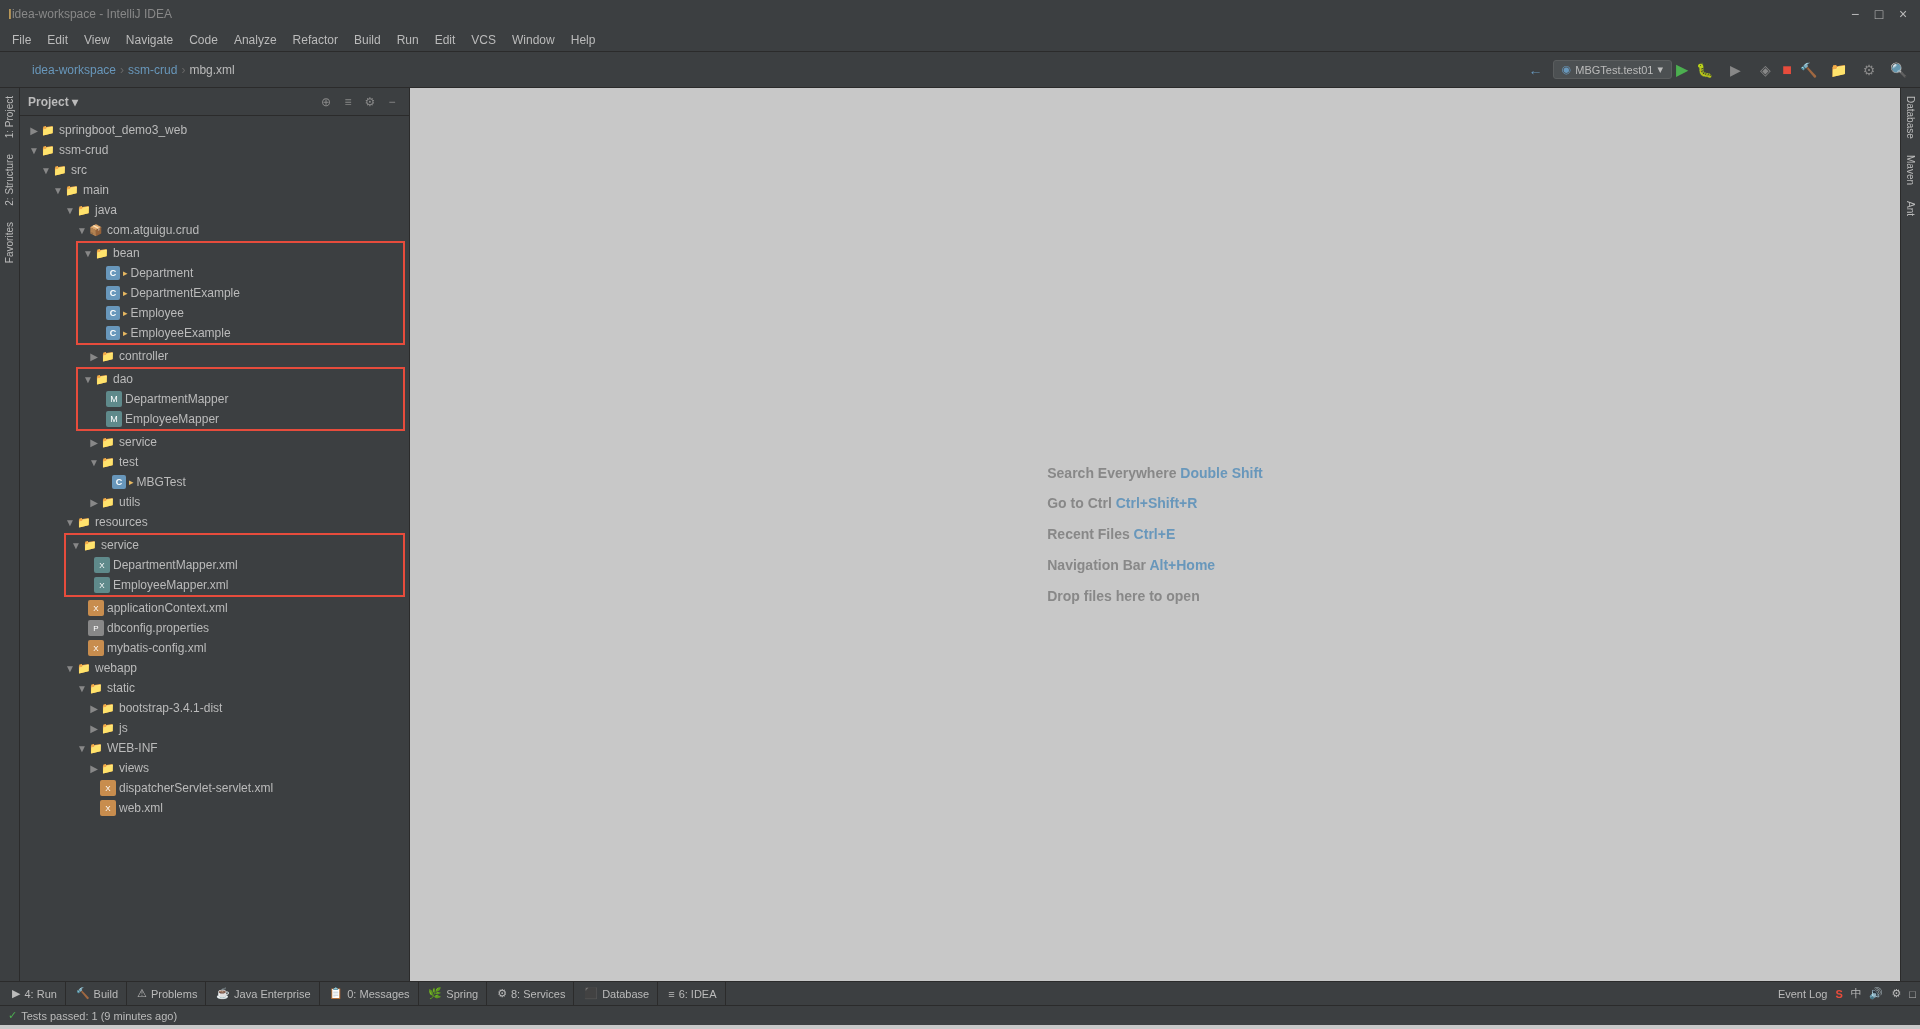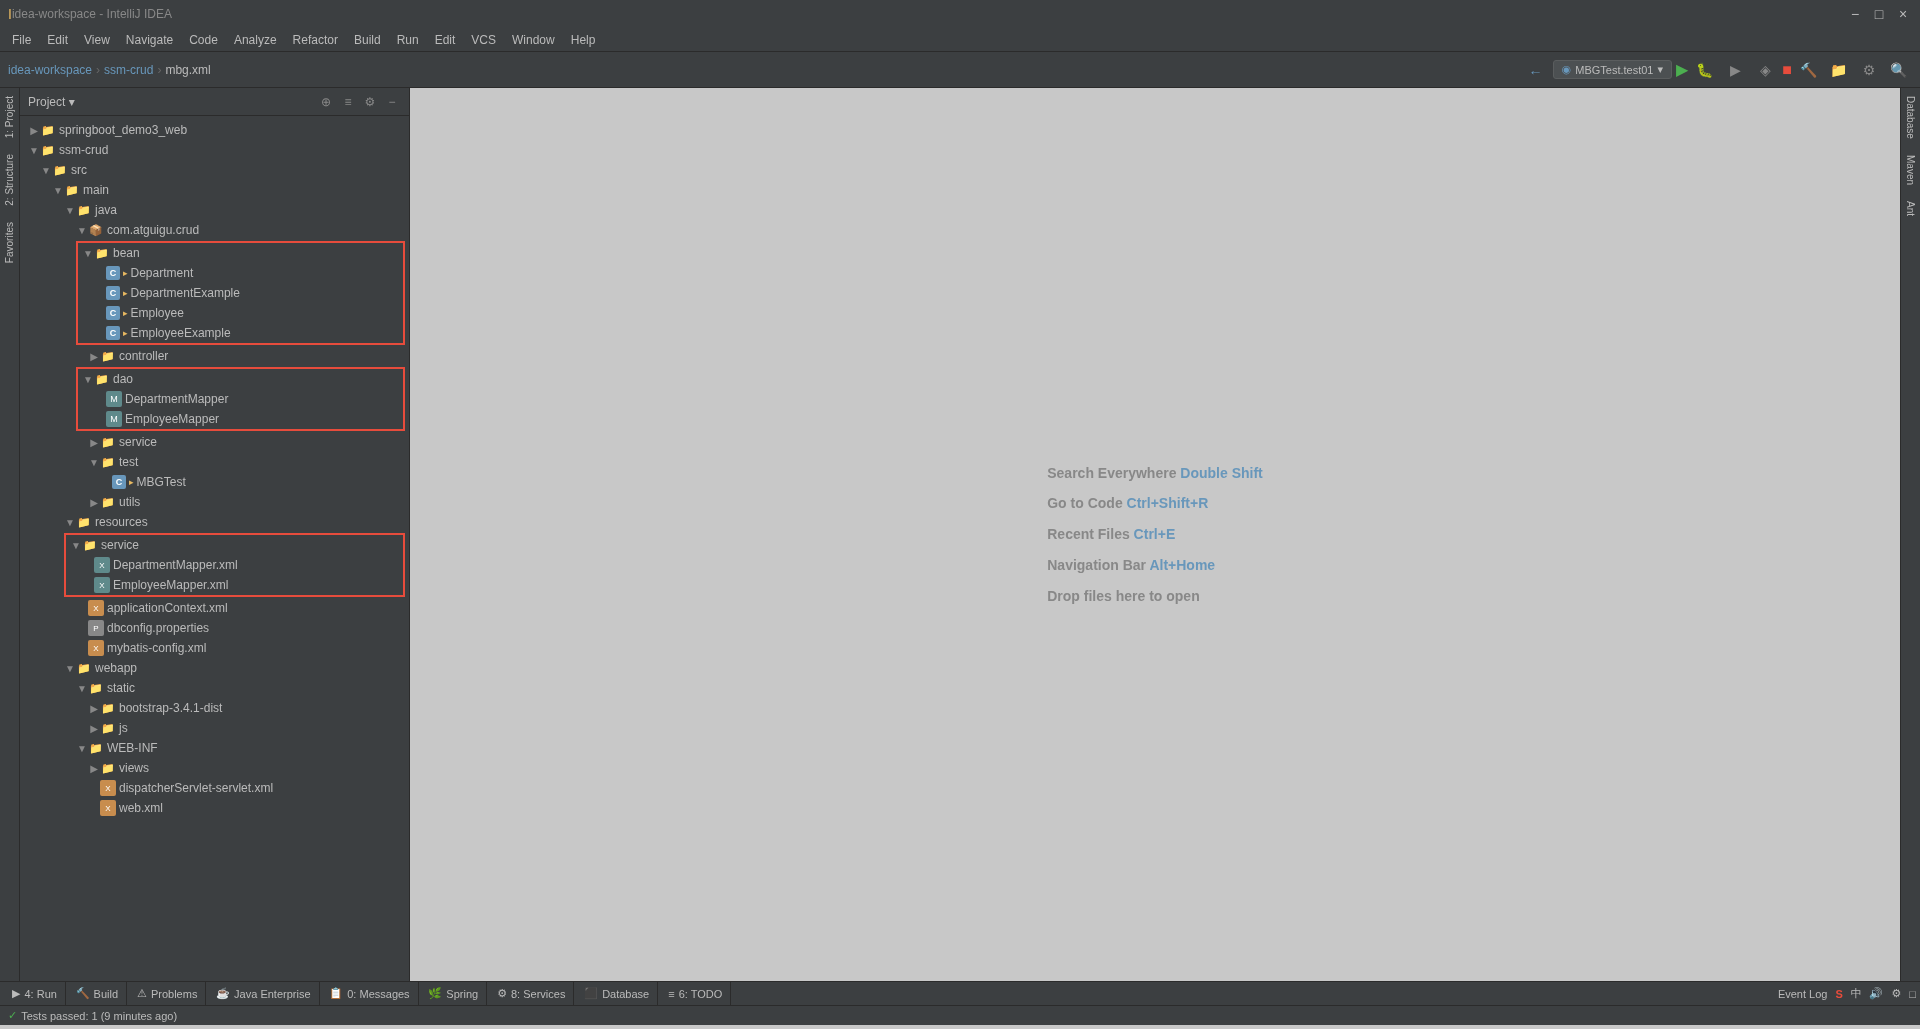--- a/index.html
+++ b/index.html
@@ -51,21 +51,21 @@
       border-bottom: 1px solid #2b2b2b;
     }
     .toolbar-btn {
       width: 26px; height: 26px;
       display: flex; align-items: center; justify-content: center;
       color: #bbbbbb; cursor: pointer; border-radius: 3px;
       font-size: 14px;
     }
     #toolbar-breadcrumb {
       display: flex; align-items: center; gap: 4px;
-      color: #6897bb; font-size: 12px; margin-left: 0;
+      color: #6897bb; font-size: 12px; margin-left: 24px;
     }
     #toolbar-breadcrumb span { color: #bbbbbb; }
     #toolbar-breadcrumb .sep { color: #666; }
     #toolbar-right {
       margin-left: auto;
       display: flex; align-items: center; gap: 4px;
     }
     .run-config {
       background: #4c5052;
       border: 1px solid #5a5d5e;
@@ -118,21 +118,21 @@
       background: #3c3f41;
       display: flex;
       align-items: center;
       padding: 0 8px;
       gap: 6px;
       border-bottom: 1px solid #2b2b2b;
     }
     #project-header span {
       color: #bbbbbb;
       font-size: 12px;
-      font-weight: normal;
+      font-weight: bold;
     }
     .project-tool-btn {
       width: 18px; height: 18px;
       display: flex; align-items: center; justify-content: center;
       color: #888; cursor: pointer; font-size: 12px;
     }
     #project-tree {
       flex: 1;
       overflow-y: auto;
       overflow-x: hidden;
@@ -564,21 +564,21 @@
     </div>
   </div>
 
   <div id="editor-area">
     <div id="editor-content">
       <div>
         <span class="hint-text">Search Everywhere </span>
         <span class="hint-shortcut">Double Shift</span>
       </div>
       <div>
-        <span class="hint-text">Go to Code </span>
+        <span class="hint-text">Go to Ctrl </span>
         <span class="hint-shortcut">Ctrl+Shift+R</span>
       </div>
       <div>
         <span class="hint-text">Recent Files </span>
         <span class="hint-shortcut">Ctrl+E</span>
       </div>
       <div>
         <span class="hint-text">Navigation Bar </span>
         <span class="hint-shortcut">Alt+Home</span>
       </div>
@@ -624,21 +624,21 @@
   <div class="bottom-tab">
     <span>⚙</span>
     <span>8: Services</span>
   </div>
   <div class="bottom-tab">
     <span>⬛</span>
     <span>Database</span>
   </div>
   <div class="bottom-tab">
     <span>≡</span>
-    <span>6: TODO</span>
+    <span>6: IDEA</span>
   </div>
   <div class="bottom-status-right">
     <span style="color:#bbbbbb;">Event Log</span>
     <span style="color:#e74c3c; font-weight:bold;">S</span>
     <span style="color:#bbbbbb;">中</span>
     <span>🔊</span>
     <span>⚙</span>
     <span>□</span>
   </div>
 </div>

